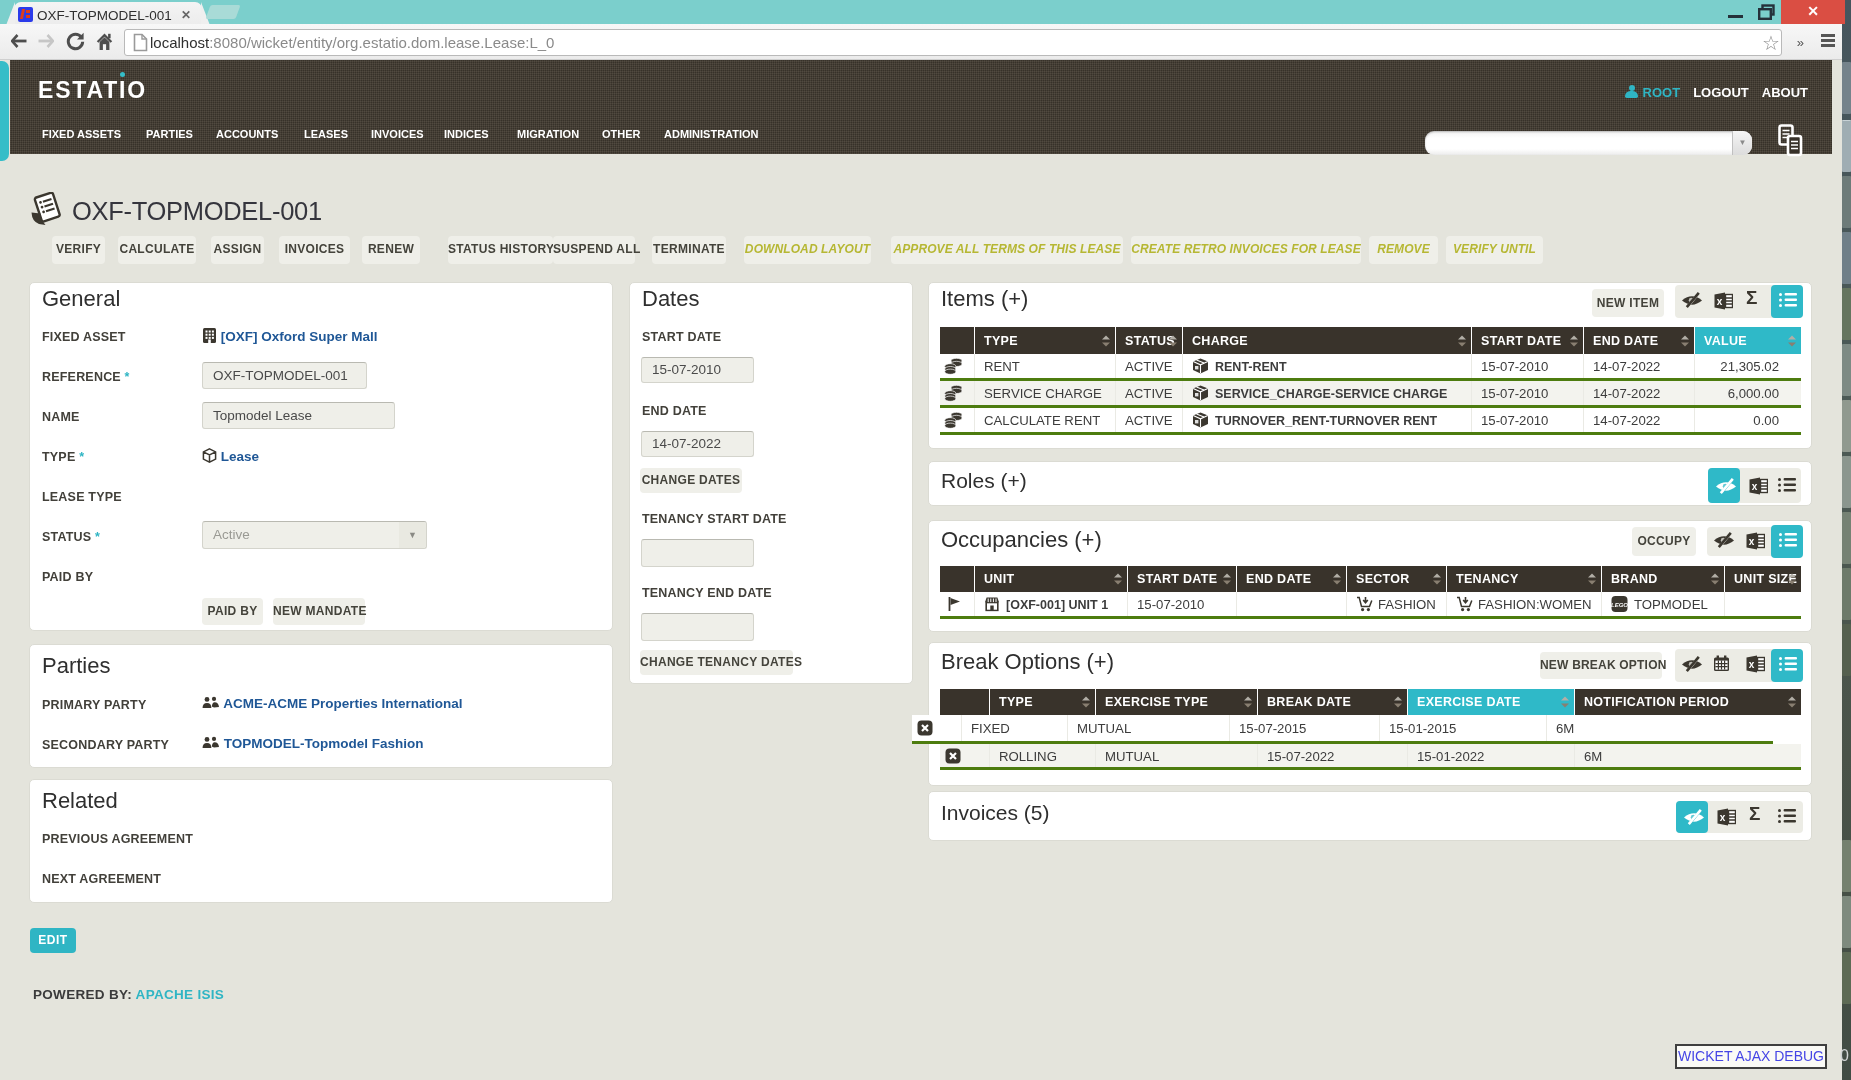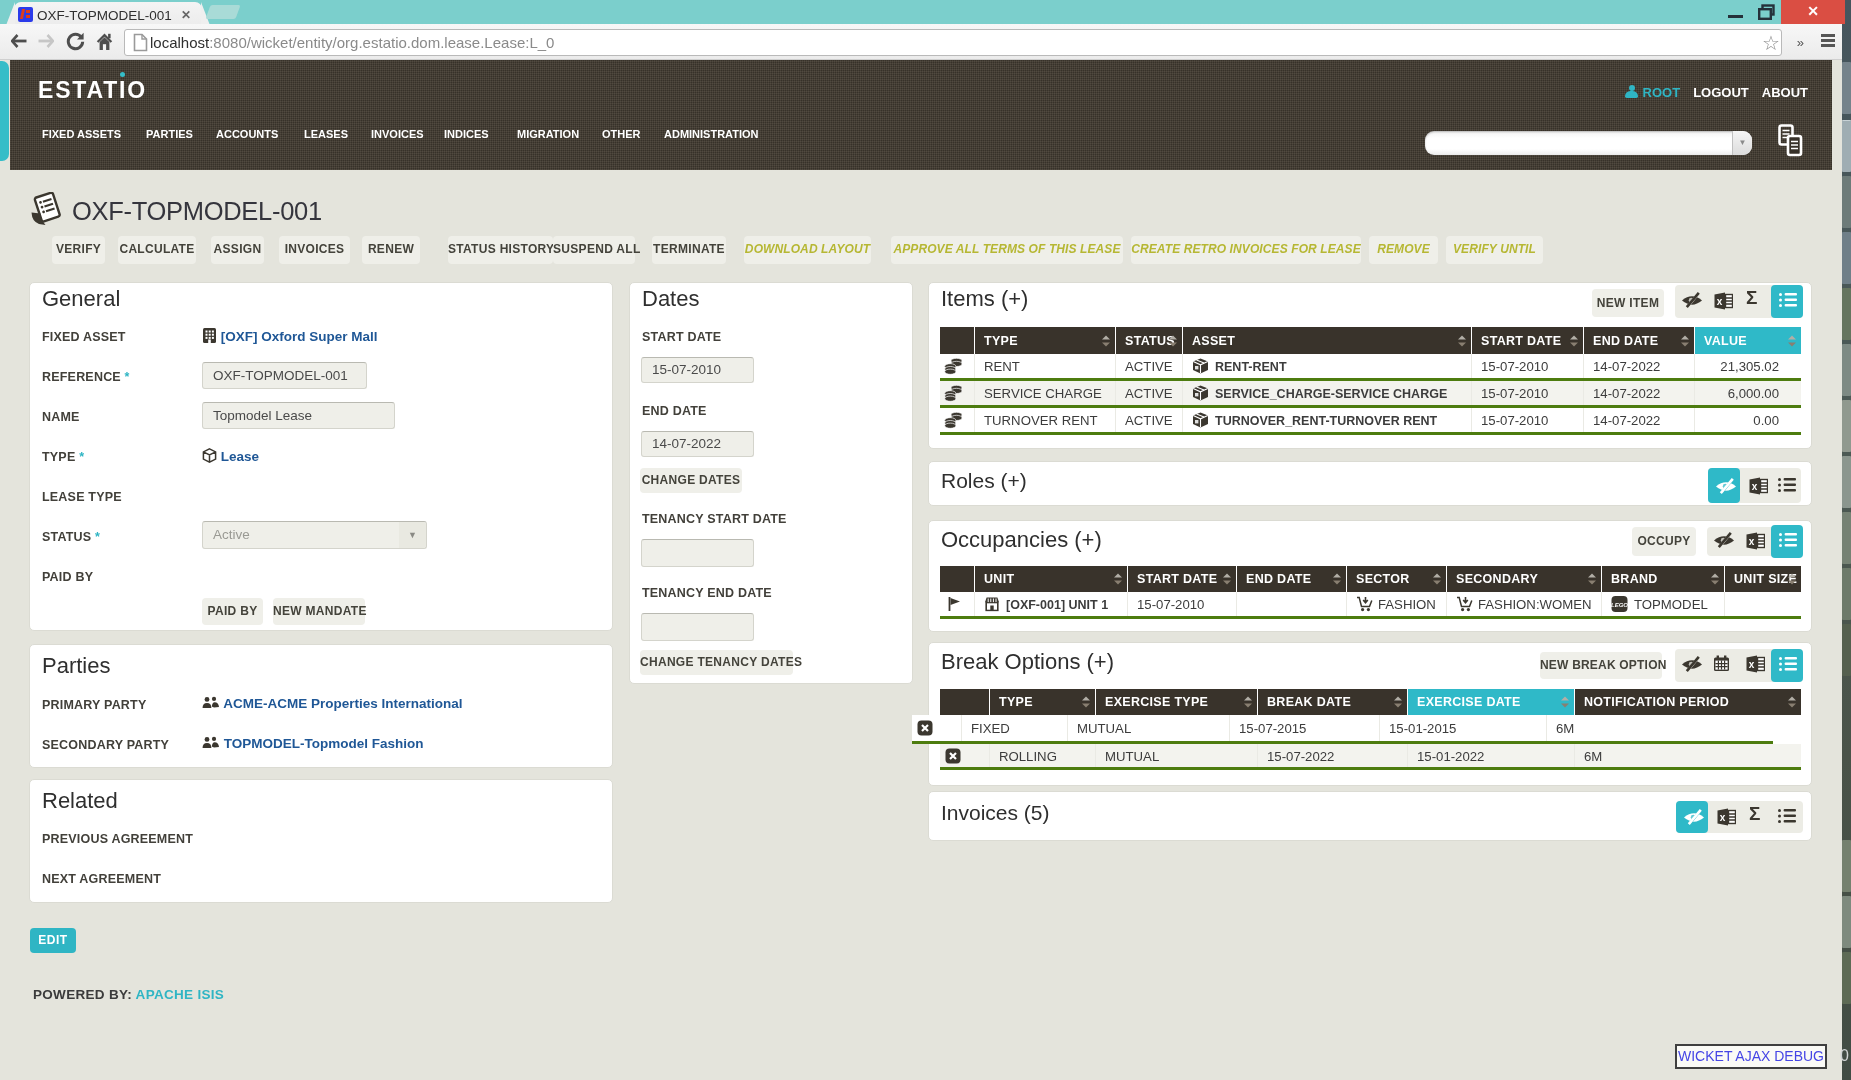--- a/index.html
+++ b/index.html
@@ -28,21 +28,21 @@
 #star { position:absolute; right:71px; top:31px; font-size:20px; color:#8f8f8f; }
 #chevr { position:absolute; right:47px; top:35px; font-size:13px; color:#555; }
 #hamb { position:absolute; right:16px; top:34px; width:14px; height:13px; border-top:3px solid #565656; border-bottom:3px solid #565656; }
 #hamb:before { content:""; position:absolute; left:0; top:2px; width:14px; height:3px; background:#565656; }
 
 
 #rstrip { position:absolute; right:0; top:0; width:9px; height:1080px; background:linear-gradient(#45555e,#4c5a55 40%,#4a5349 70%,#414c44); }
 .seg { position:absolute; left:0; width:9px; height:52px; border-radius:1px; }
 
 
-#hdr { position:absolute; left:10px; top:60px; width:1822px; height:110px; background-color:#373129;
+#hdr { position:absolute; left:10px; top:60px; width:1822px; height:94px; background-color:#373129;
   background-image:repeating-linear-gradient(0deg, rgba(235,225,200,0.075) 0 1px, transparent 1px 2px), repeating-linear-gradient(90deg, rgba(235,225,200,0.075) 0 1px, transparent 1px 2px);padding-left:43px; }
 #ltab { position:absolute; left:0; top:61px; width:9px; height:100px; background:#35bdc8; border-radius:0 7px 7px 0; }
 #logo { position:absolute; left:28px; top:17px; font-size:23px; font-weight:bold; color:#fff; letter-spacing:1.8px; }
 #logo .idot { position:relative; }
 #logo .idot:before { content:""; position:absolute; left:1px; top:-5px; width:5px; height:5px; border-radius:50%; background:#35bdc8; }
 #mainnav { position:absolute; left:0; top:68px; font-size:11px; font-weight:bold; color:#fff; height:16px; width:100%; }
 #mainnav span { position:absolute; letter-spacing:0; white-space:nowrap; }
 #usernav { position:absolute; right:24px; top:24px; font-size:13px; font-weight:bold; color:#fff; }
 #usernav .root { color:#2fb5c4; }
 #usernav span { margin-left:13px; }
@@ -370,21 +370,21 @@
   <div class="thcell" style="left:0;width:35px;"></div>
   <div class="thcell" style="left:35px;width:141px;">
       <span>TYPE</span>
       <i class="sort"></i>
     </div>
   <div class="thcell" style="left:176px;width:67px;">
       <span>STATUS</span>
       <i class="sort"></i>
     </div>
   <div class="thcell" style="left:243px;width:289px;">
-      <span>ASSET</span>
+      <span>CHARGE</span>
       <i class="sort"></i>
     </div>
   <div class="thcell" style="left:532px;width:112px;">
       <span>START DATE</span>
       <i class="sort"></i>
     </div>
   <div class="thcell" style="left:644px;width:111px;">
       <span>END DATE</span>
       <i class="sort"></i>
     </div>
@@ -447,21 +447,21 @@
       <span>6,000.00</span>
     </div>
 </div>
 <div class="trow" style="left:940px;top:408px;width:861px;height:27px;">
   <div class="tcell icncell" style="left:0;width:35px;">
       <svg style="left:4px;" width="19" height="17" viewBox="0 0 19 17">
         <use href="#coins"></use>
       </svg>
     </div>
   <div class="tcell" style="left:35px;width:141px;">
-      <span>TURNOVER RENT</span>
+      <span>CALCULATE RENT</span>
     </div>
   <div class="tcell" style="left:176px;width:67px;">
       <span>ACTIVE</span>
     </div>
   <div class="tcell bold" style="left:243px;width:289px;">
       <span><svg width="17" height="16" viewBox="0 0 17 16" style="vertical-align:-3px;margin-right:6px;">
           <use href="#boxicn"></use>
         </svg>TURNOVER_RENT-TURNOVER RENT</span>
     </div>
   <div class="tcell" style="left:532px;width:112px;">
@@ -517,21 +517,21 @@
     </div>
   <div class="thcell" style="left:297px;width:110px;">
       <span>END DATE</span>
       <i class="sort"></i>
     </div>
   <div class="thcell" style="left:407px;width:100px;">
       <span>SECTOR</span>
       <i class="sort"></i>
     </div>
   <div class="thcell" style="left:507px;width:155px;">
-      <span>SECONDARY</span>
+      <span>TENANCY</span>
       <i class="sort"></i>
     </div>
   <div class="thcell" style="left:662px;width:123px;">
       <span>BRAND</span>
       <i class="sort"></i>
     </div>
   <div class="thcell" style="left:785px;width:76px;border-right:none;">
       <span>UNIT SIZE</span>
       <i class="sort"></i>
     </div>

